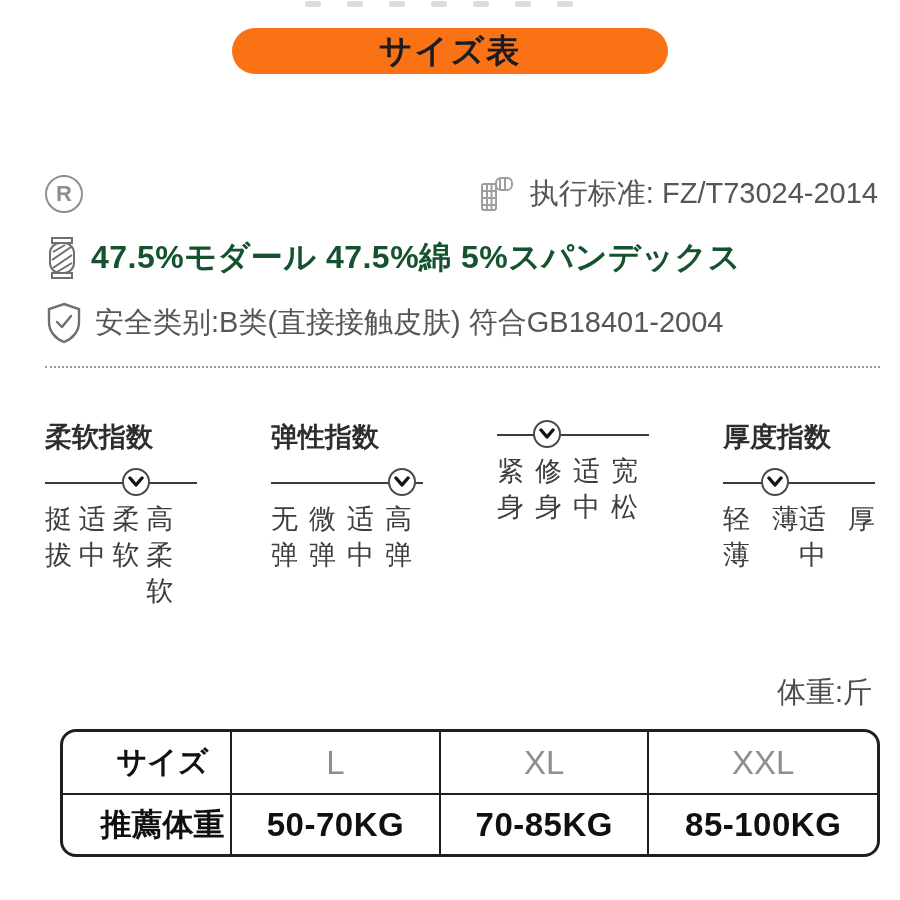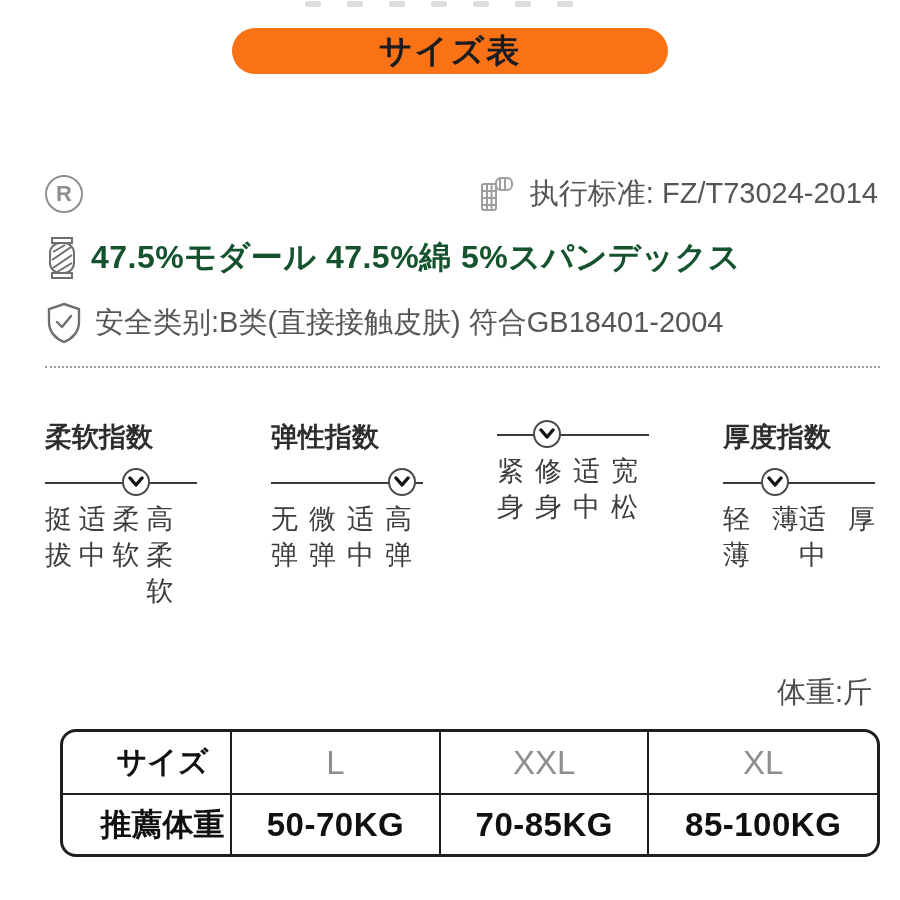--- a/index.html
+++ b/index.html
@@ -239,21 +239,21 @@
       </div>
     </div>
 
   </div>
 
   <div class="weight-note">体重:斤</div>
 
   <div class="size-table">
     <div class="cell first-col head-label">サイズ</div>
     <div class="cell size-val">L</div>
+    <div class="cell size-val">XL</div>
     <div class="cell size-val">XXL</div>
-    <div class="cell size-val">XL</div>
     <div class="cell first-col second-row row-label">推薦体重</div>
     <div class="cell second-row weight-val">50-70KG</div>
     <div class="cell second-row weight-val">70-85KG</div>
     <div class="cell second-row weight-val">85-100KG</div>
   </div>
 
 </div>
 
 </body></html>

